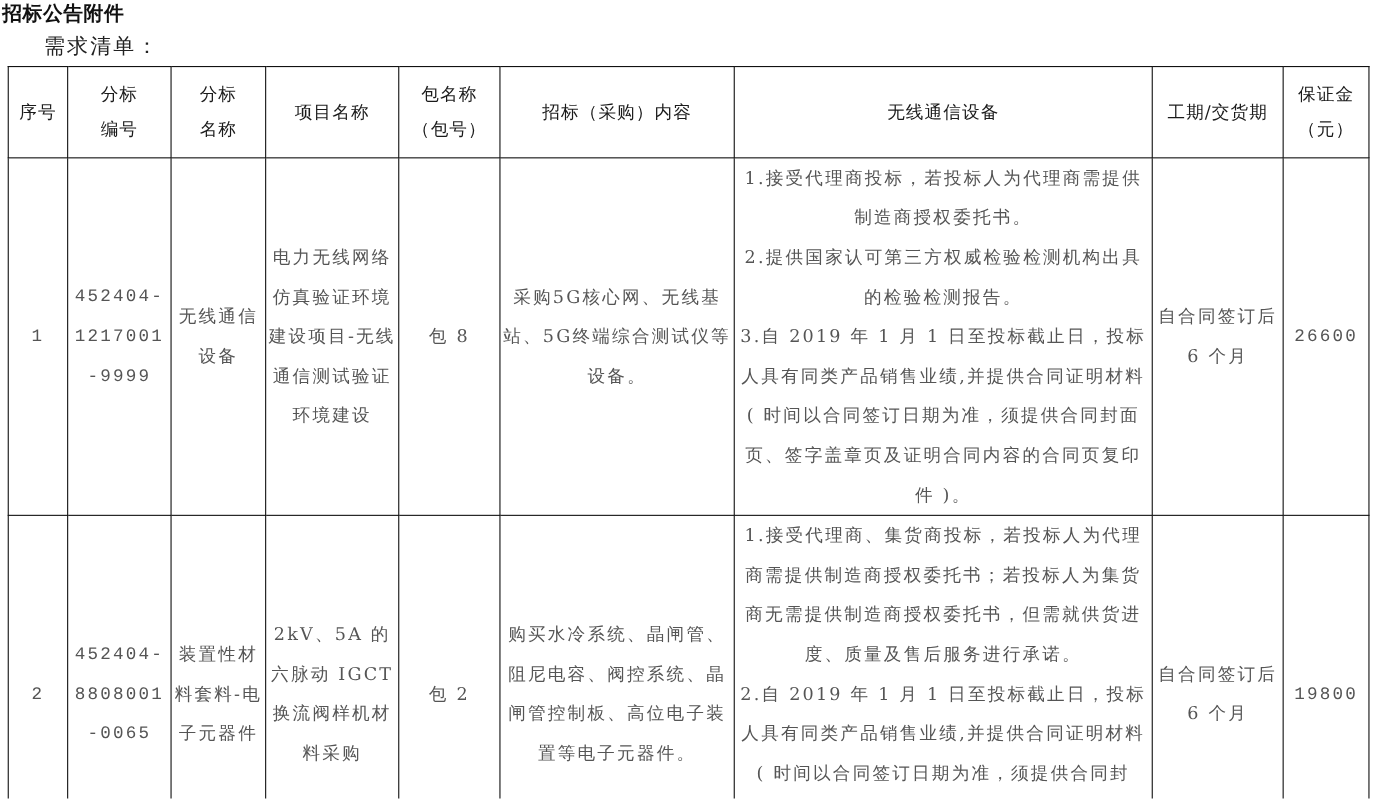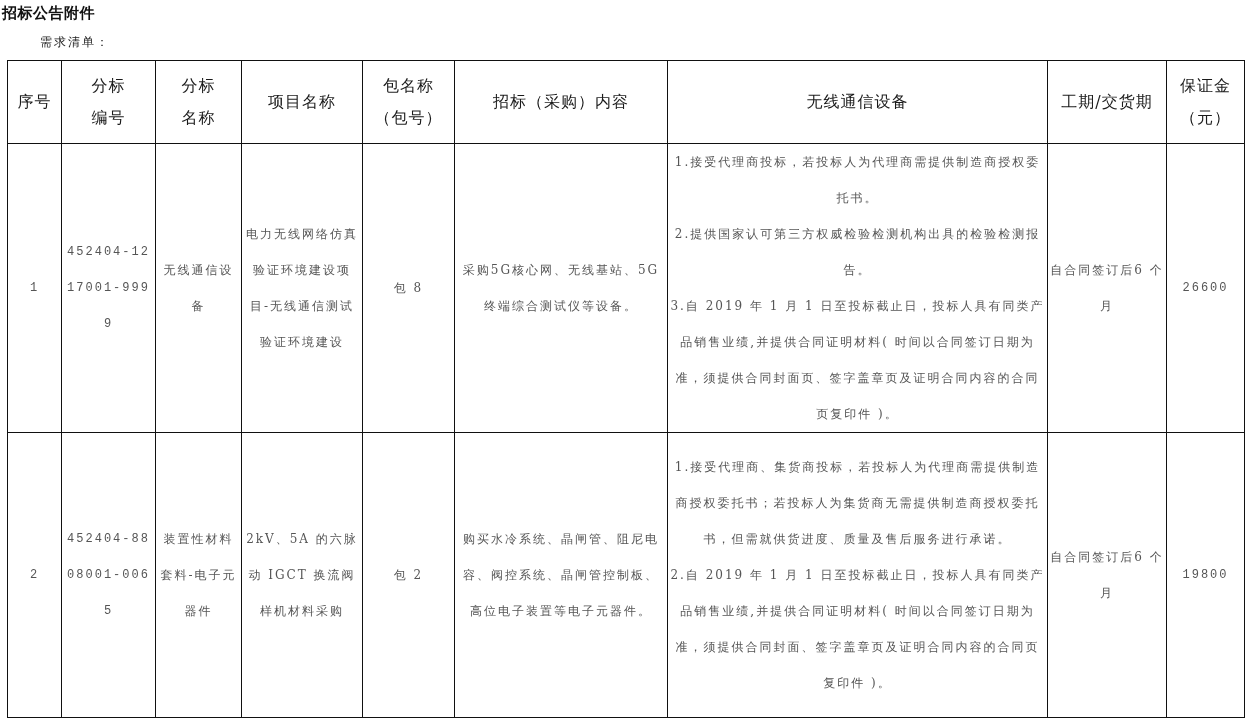--- a/index.html
+++ b/index.html
@@ -14,30 +14,30 @@
       overflow: hidden;
       font-family: "DejaVu Serif", "Liberation Serif", serif;
       color: #222;
     }
     .doc-title {
       position: absolute;
       left: 2px;
       top: 0px;
       font-family: "DejaVu Sans", "Liberation Sans", sans-serif;
       font-weight: bold;
-      font-size: 15px;
+      font-size: 18px;
       line-height: 26px;
       color: #111;
       letter-spacing: 0.5px;
     }
     .list-label {
       position: absolute;
       left: 40px;
       top: 30px;
-      font-size: 12px;
+      font-size: 19px;
       line-height: 24px;
       color: #222;
       letter-spacing: 2px;
     }
     table.req-table {
       position: absolute;
       left: 7px;
       top: 60px;
       border-collapse: collapse;
       table-layout: fixed;
@@ -52,21 +52,21 @@
     }
     table.req-table th {
       font-weight: normal;
       font-size: 16px;
       line-height: 32px;
       height: 82px;
       color: #1a1a1a;
       letter-spacing: 1px;
     }
     table.req-table td {
-      font-size: 12px;
+      font-size: 16px;
       line-height: 36px;
       color: #555;
       letter-spacing: 2px;
     }
     .row1 td { height: 283px; }
     .row2 td { height: 284px; }
     td.num, td.code, td.money {
       font-family: Liberation Mono, monospace;
       font-size: 17px;
       letter-spacing: 0;

